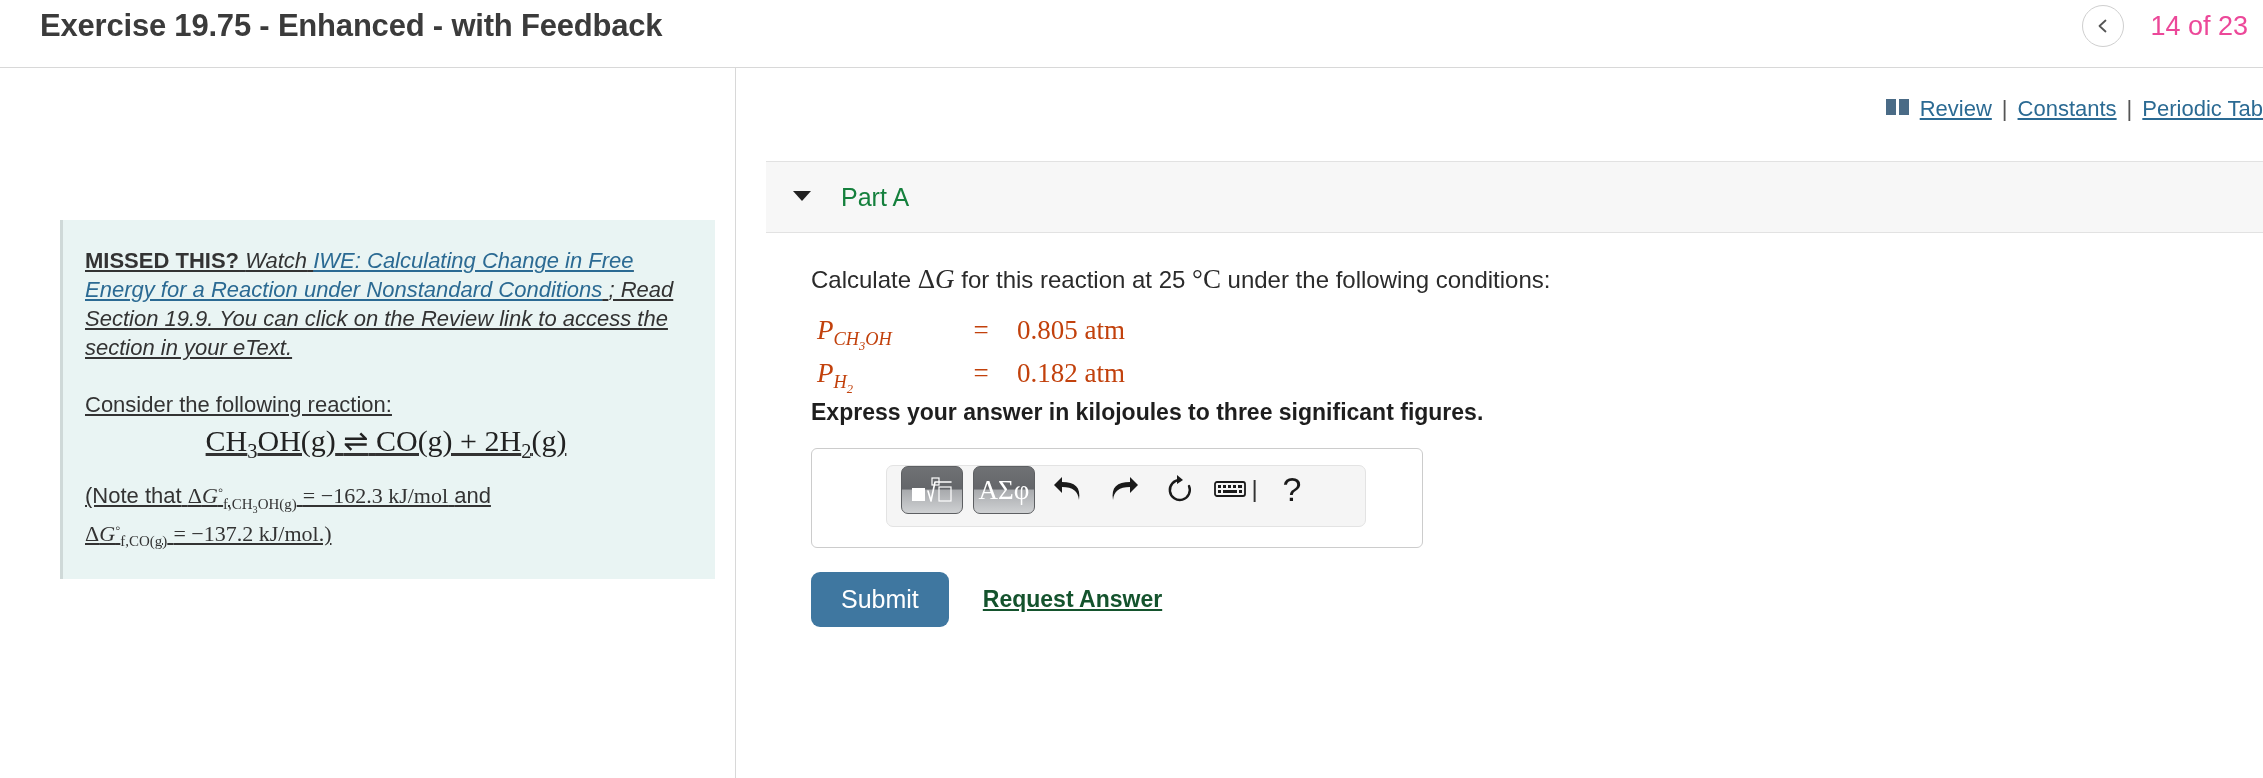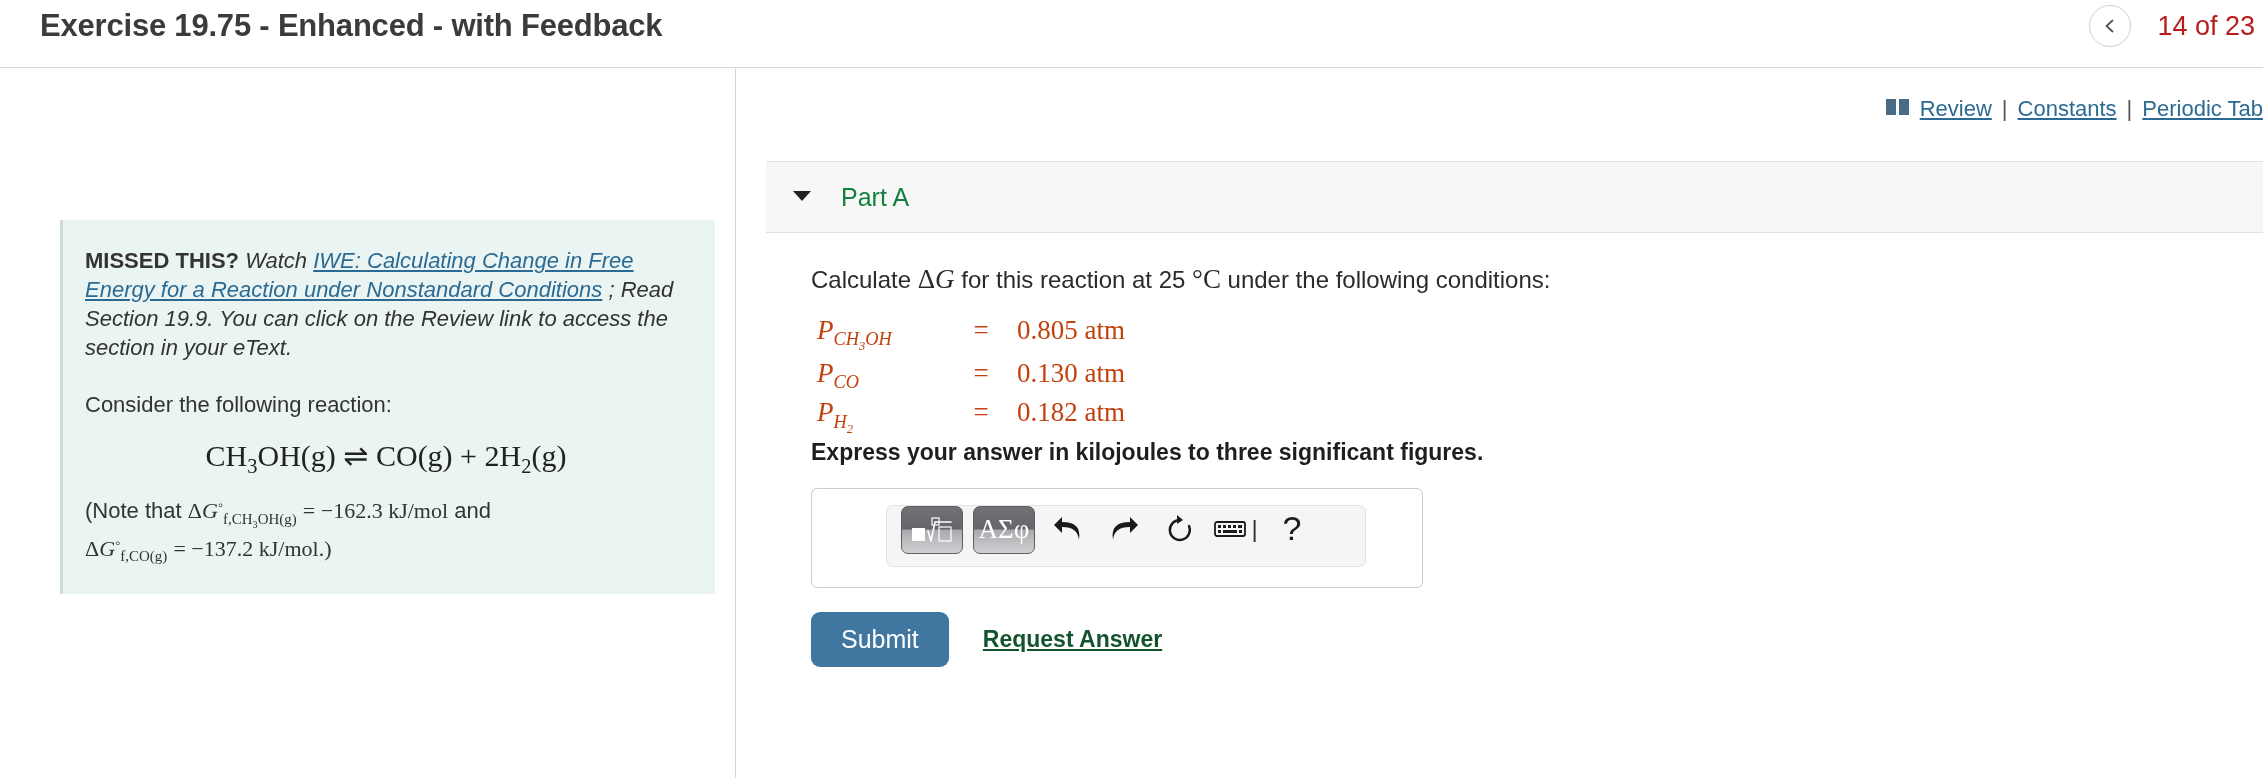--- a/index.html
+++ b/index.html
@@ -34,54 +34,55 @@
     display: flex; align-items: center; gap: 26px;
   }
   .prev-btn {
     width: 42px; height: 42px; border-radius: 50%;
     border: 1px solid #cfcfcf; background: #ffffff;
     display: flex; align-items: center; justify-content: center;
     cursor: pointer; padding: 0;
   }
   .prev-btn svg { display: block; }
   .page-counter {
-    font-size: 27px; color: #b91c1c; white-space: nowrap;
-    padding-right: 8px;
+    font-size: 27px; color: #ec4899; white-space: nowrap;
+    padding-right: 15px;
   }
 
   
   .divider-v {
     position: absolute; left: 735px; top: 68px;
     width: 1px; height: 710px; background: #d8d8d8;
   }
 
   
   .left-pane {
     position: absolute; left: 0; top: 68px;
     width: 735px; height: 710px;
   }
   .hint-box {
     position: absolute; left: 60px; top: 152px;
     width: 655px; box-sizing: border-box;
     background: #e9f4f3;
     border-left: 3px solid #cfd9d8;
     padding: 26px 28px 26px 22px;
+    text-decoration: underline;
   }
   .hint-line { font-size: 22px; line-height: 1.32; color: #333; }
   .hint-bold { font-weight: bold; }
   .hint-ital { font-style: italic; }
   .hint-link {
     color: #2b6a93; font-style: italic;
     text-decoration: underline; cursor: pointer;
   }
   .consider {
     margin-top: 30px; font-size: 22px; color: #333;
   }
   .reaction-eq {
-    margin-top: 20px; text-align: center;
+    margin-top: 5px; text-align: center;
     font-family: "Liberation Serif", serif;
     font-size: 30px; color: #222;
   }
   .note-block {
     margin-top: 16px;
     font-size: 22px; color: #333; line-height: 1.5;
   }
   .mathserif { font-family: "Liberation Serif", serif; }
   .ital { font-style: italic; }
   sub { font-size: 0.68em; }
@@ -288,25 +289,20 @@
       </div>
 
       <table class="p-table">
         <tbody>
             <tr>
           <td class="p-sym">P<sub>CH<sub>3</sub>OH</sub></td>
           <td class="p-eq">=</td>
           <td class="p-val">0.805 atm</td>
         </tr>
         <tr>
-          <td class="p-sym">P<sub>CO</sub></td>
-          <td class="p-eq">=</td>
-          <td class="p-val">0.130 atm</td>
-        </tr>
-        <tr>
           <td class="p-sym">P<sub>H<sub>2</sub></sub></td>
           <td class="p-eq">=</td>
           <td class="p-val">0.182 atm</td>
         </tr>
       </tbody>
         </table>
 
       <div class="express">Express your answer in kilojoules to three significant figures.</div>
 
       <div class="answer-card">

